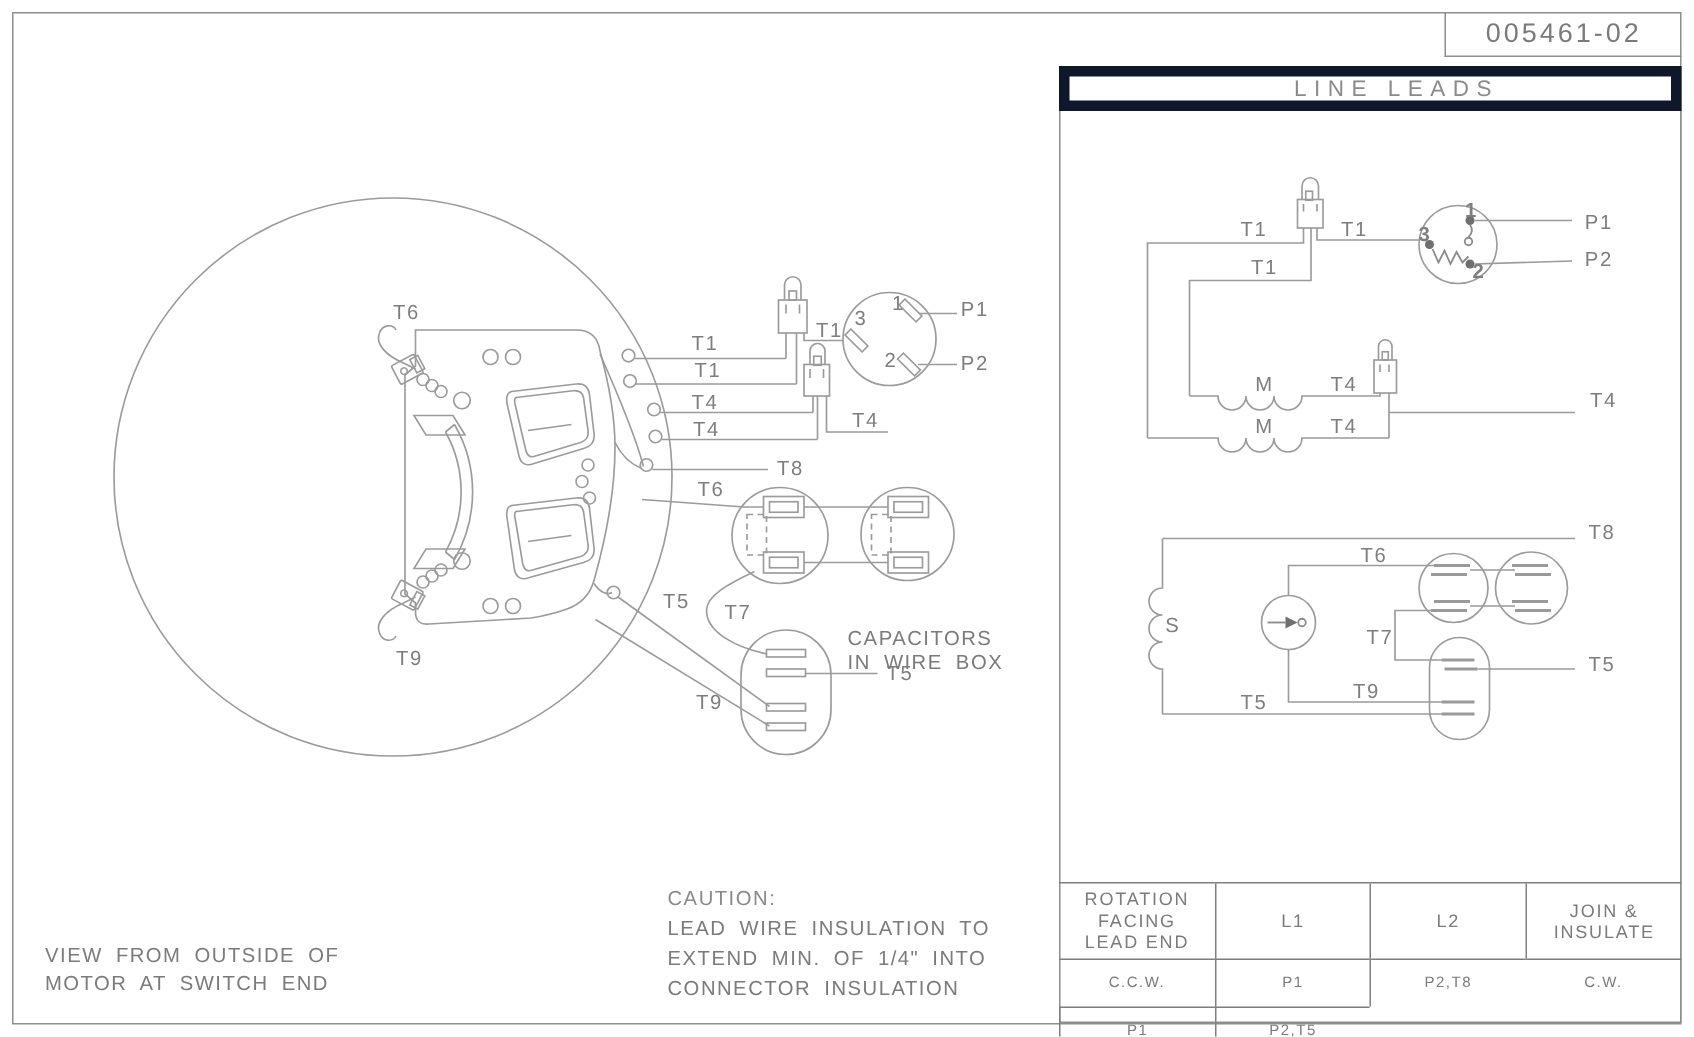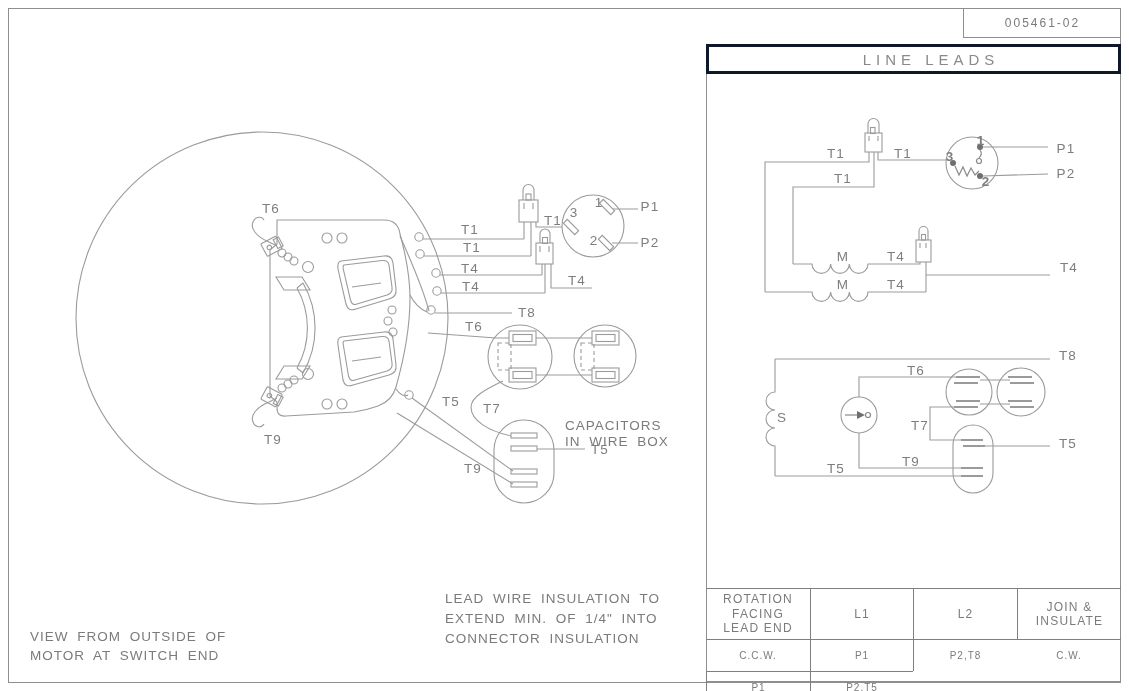--- a/index.html
+++ b/index.html
@@ -13,29 +13,29 @@
   }
   .abs { position: absolute; }
   .frame {
     left:8px; top:8px; width:1113px; height:675px;
     border:1px solid #8e8e8e;
   }
   .part-box {
     left:963px; top:8px; width:158px; height:30px;
     border-left:1px solid #8e8e8e; border-bottom:1px solid #8e8e8e;
     display:flex; align-items:center; justify-content:center;
-    font-size:12px; letter-spacing:2px; color:#7a7a7a;
+    font-size:18px; letter-spacing:2px; color:#7a7a7a;
   }
   .panel {
     left:706px; top:44px; width:415px; height:638px;
     border:1px solid #8e8e8e;
   }
   .panel-header {
     left:706px; top:44px; width:415px; height:30px;
-    border:3px solid #0f172a;
+    border:7px solid #0f172a;
     display:flex; align-items:center; justify-content:center;
     font-size:15px; letter-spacing:5px; color:#8a8a8a;padding-left:35px;
   }
   .table {
     left:706px; top:568px; width:415px; height:114px;
     border-top:1px solid #7f7f7f;
     display:grid;
     grid-template-columns:104px 103px 104px 104px;
     grid-template-rows:50px 32px 32px;
     margin-top:20px;
@@ -320,20 +320,21 @@
       <text x="950" y="156" font-size="9" font-weight="bold">3</text>
     </g>
 </svg>
 
 <div class="abs note" style="left:565px; top:399px;">
   <span class="cap-note" style="display:block">CAPACITORS
 IN WIRE BOX</span>
 </div>
 
 <div class="abs" style="left:445px; top:589px;">
+  <div class="caution-title" style="line-height:20px">CAUTION:</div>
   <div class="note" style="line-height:20px">LEAD WIRE INSULATION TO
 EXTEND MIN. OF 1/4" INTO
 CONNECTOR INSULATION</div>
 </div>
 
 <div class="abs note" style="left:30px; top:627px;">VIEW FROM OUTSIDE OF
 MOTOR AT SWITCH END</div>
 
 <div class="abs table">
     <div class="cell head">ROTATION

